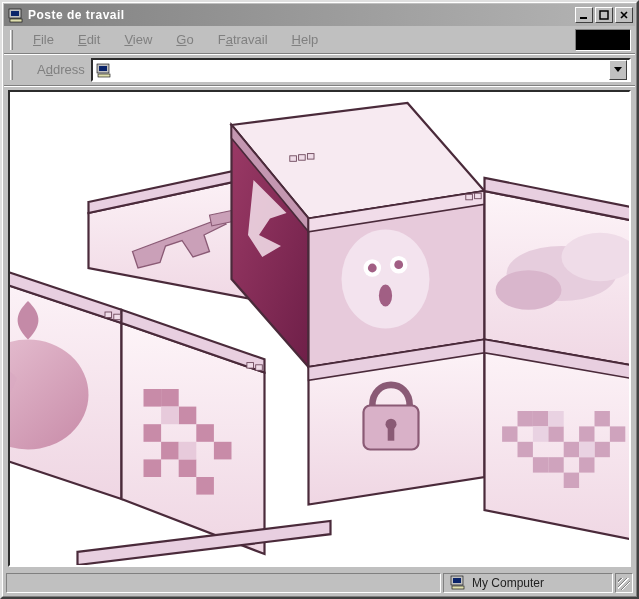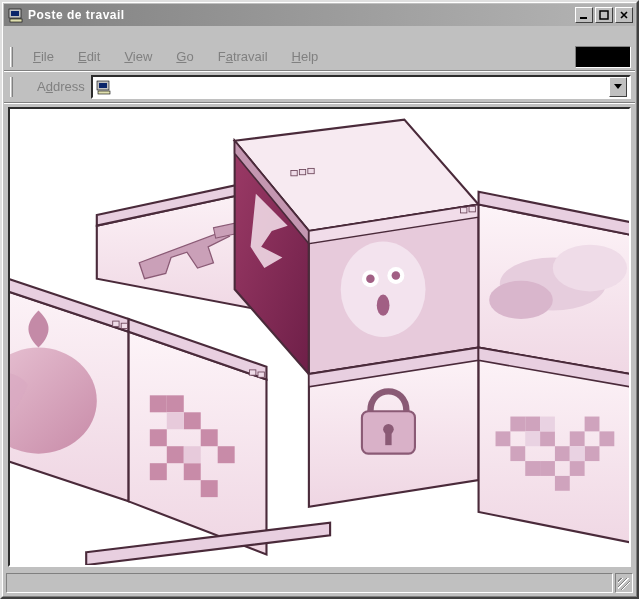--- a/index.html
+++ b/index.html
@@ -72,21 +72,20 @@
   .win-btn + .win-btn { margin-left: 2px; }
   .win-btn.close { margin-left: 2px; }
   .menubar {
     height: 28px;
     display: flex;
     align-items: center;
     padding: 2px 4px;
     gap: 0;
     border-bottom: 1px solid #808080;
     position: relative;
-    margin-top: 17px;
   }
   .menubar::after {
     content: "";
     position: absolute;
     bottom: -2px; left: 0; right: 0;
     height: 1px;
     background: #ffffff;
   }
   .grip {
     width: 3px;
@@ -414,17 +413,27 @@
           <rect x="115" y="200" width="6" height="5"></rect>
             <rect x="123" y="202" width="6" height="5"></rect>
           <rect x="638" y="122" width="6" height="5"></rect>
             <rect x="646" y="124" width="6" height="5"></rect>
         </g>
       </svg>
     </div>
 
     <div class="statusbar">
       <div class="status-pane flex"></div>
+      <div class="status-pane right">
+        <span>
+          <svg class="computer-icon-svg" viewBox="0 0 16 16">
+            <rect x="1" y="2" width="12" height="9" fill="#c0c0c0" stroke="#000" stroke-width="0.6"></rect>
+            <rect x="3" y="4" width="8" height="5" fill="#0a246a"></rect>
+            <rect x="2" y="12" width="12" height="3" fill="#e0e0b0" stroke="#000" stroke-width="0.6"></rect>
+          </svg>
+        </span>
+        <span>My Computer</span>
+      </div>
       <div class="status-pane grip-corner"></div>
     </div>
 
   </div>
 </div>
 
 </body></html>

